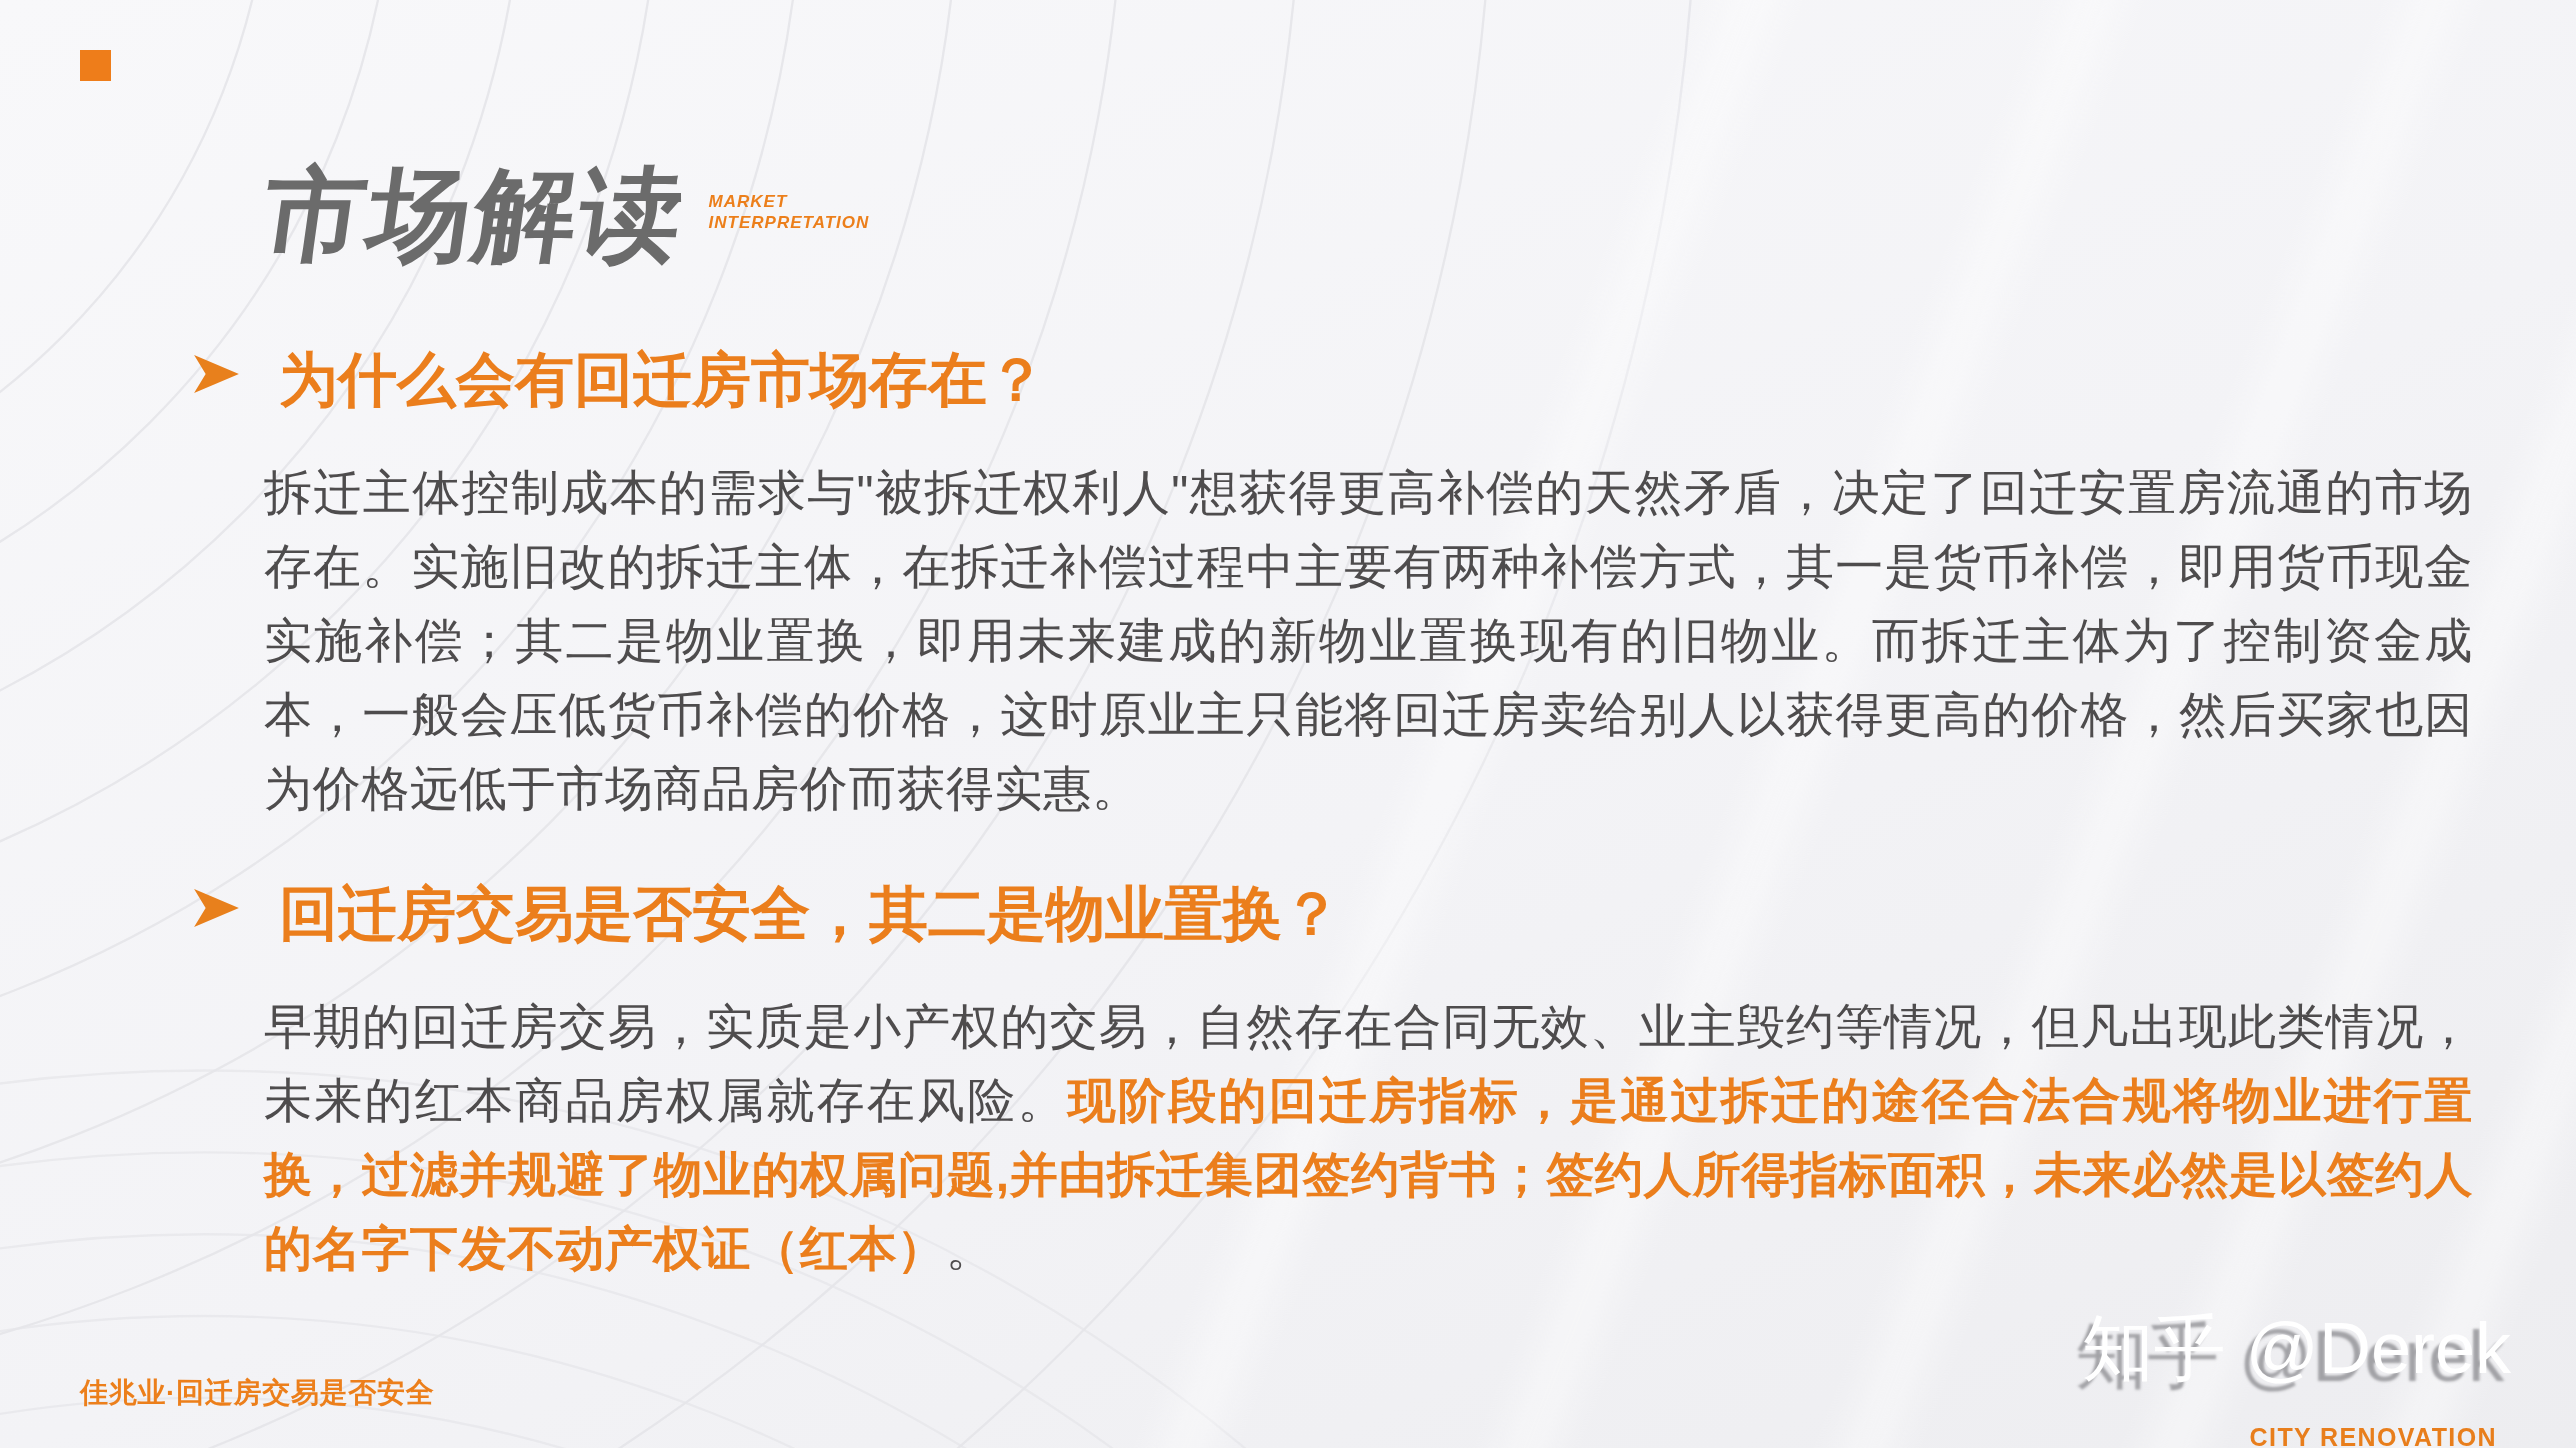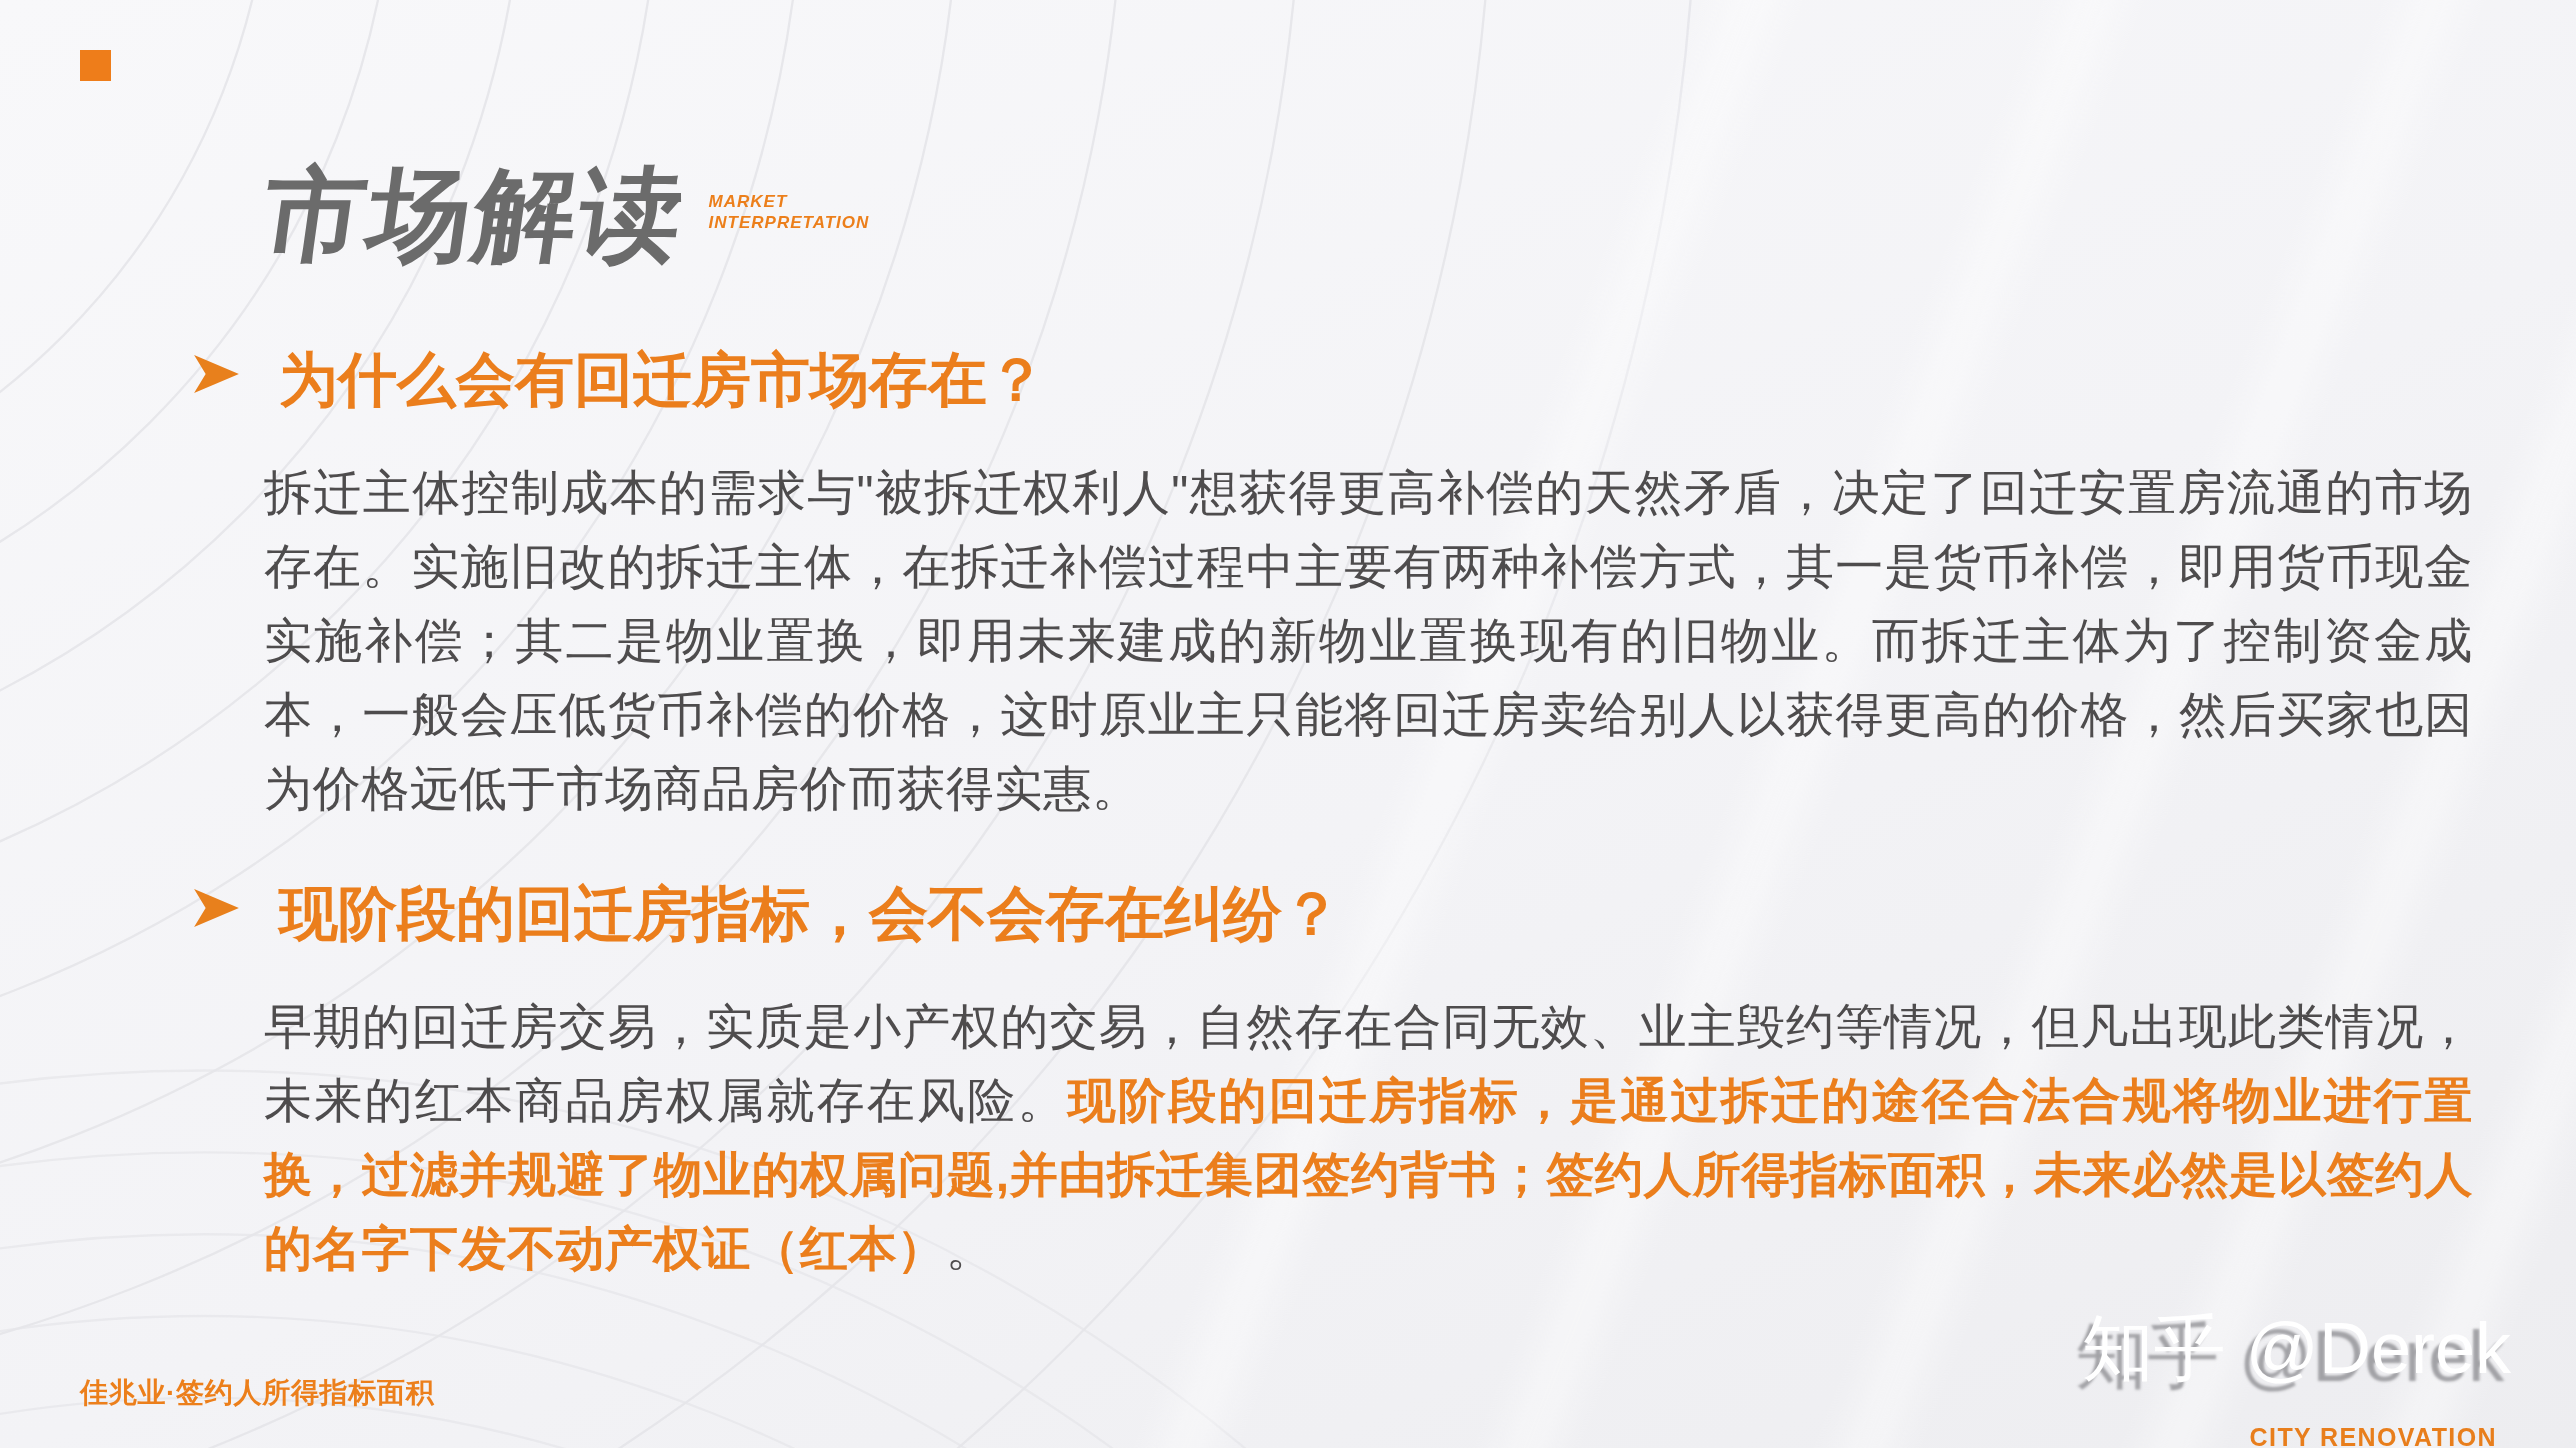--- a/index.html
+++ b/index.html
@@ -130,25 +130,25 @@
       <h2 class="heading">为什么会有回迁房市场存在？</h2>
     </div>
     <p class="body">拆迁主体控制成本的需求与"被拆迁权利人"想获得更高补偿的天然矛盾，决定了回迁安置房流通的市场存在。实施旧改的拆迁主体，在拆迁补偿过程中主要有两种补偿方式，其一是货币补偿，即用货币现金实施补偿；其二是物业置换，即用未来建成的新物业置换现有的旧物业。而拆迁主体为了控制资金成本，一般会压低货币补偿的价格，这时原业主只能将回迁房卖给别人以获得更高的价格，然后买家也因为价格远低于市场商品房价而获得实惠。</p>
   </section>
 
   <section class="section section-2">
     <div class="heading-row">
       <svg class="arrow-icon" viewBox="0 0 66 56" aria-hidden="true">
         <polygon points="0,0 66,28 0,56 17,28" fill="#e8801c"></polygon>
       </svg>
-      <h2 class="heading">现阶段的回迁房指标，会不会存在纠纷？</h2>
+      <h2 class="heading">回迁房交易是否安全，其二是物业置换？</h2>
     </div>
     <p class="body"><span>早期的回迁房交易，实质是小产权的交易，自然存在合同无效、业主毁约等情况，但凡出现此类情况，未来的红本商品房权属就存在风险。</span><span class="em">现阶段的回迁房指标，是通过拆迁的途径合法合规将物业进行置换，过滤并规避了物业的权属问题,并由拆迁集团签约背书；签约人所得指标面积，未来必然是以签约人的名字下发不动产权证（红本）</span><span class="tail">。</span></p>
   </section>
 
-  <div class="footer-left">佳兆业·签约人所得指标面积</div>
+  <div class="footer-left">佳兆业·回迁房交易是否安全</div>
 
   <div class="watermark">知乎 @Derek</div>
 
   <div class="footer-right">CITY RENOVATION</div>
 
 </div>
 
 
 </body></html>

